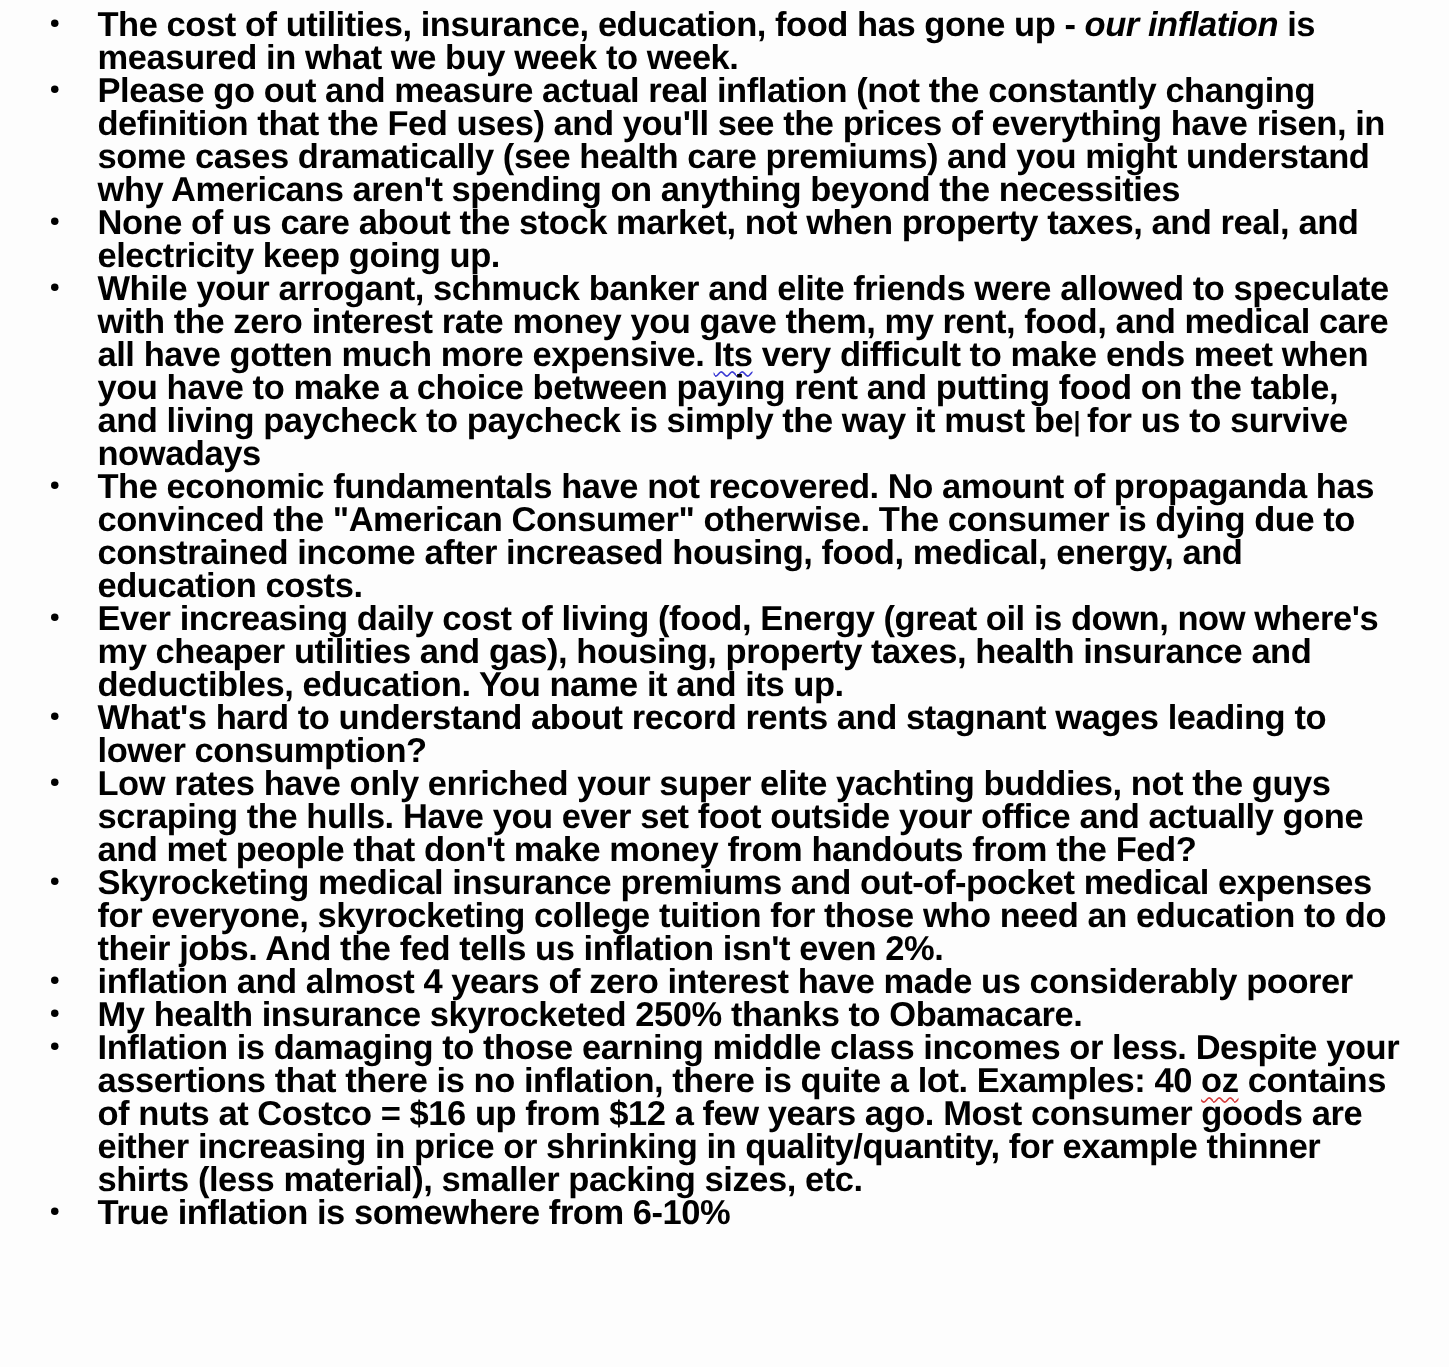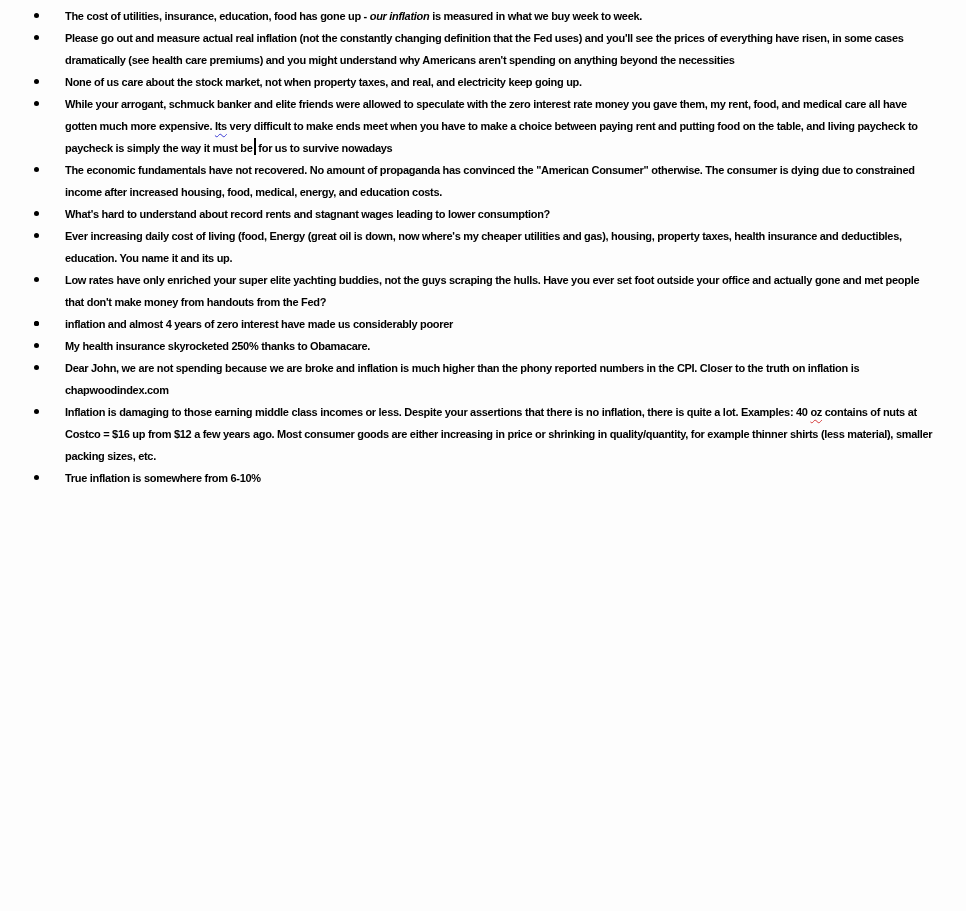--- a/index.html
+++ b/index.html
@@ -20,21 +20,21 @@
     padding: 5px 28px 0 30px;
   }
   ul.bullet-list {
     list-style: none;
     margin: 0;
     padding: 0;
   }
   ul.bullet-list li {
     position: relative;
     padding-left: 35px;
-    font-size: 11px;
+    font-size: 23px;
     font-weight: bold;
     line-height: 22px;
     letter-spacing: -0.3px;
     color: #000000;
     text-align: left;
   }
   .bullet-dot {
     position: absolute;
     left: 4px;
     top: 8px;
@@ -65,23 +65,22 @@
 </head>
 <body style="background: rgb(253, 253, 253);">
 
 <main class="doc-page">
   <ul class="bullet-list">
       <li><span class="bullet-dot"></span><span>The cost of utilities, insurance, education, food has gone up - </span><span class="italic">our inflation</span><span> is measured in what we buy week to week.</span></li>
       <li><span class="bullet-dot"></span><span>Please go out and measure actual real inflation (not the constantly changing definition that the Fed uses) and you'll see the prices of everything have risen, in some cases dramatically (see health care premiums) and you might understand why Americans aren't spending on anything beyond the necessities</span></li>
       <li><span class="bullet-dot"></span><span>None of us care about the stock market, not when property taxes, and real, and electricity keep going up.</span></li>
       <li><span class="bullet-dot"></span><span>While your arrogant, schmuck banker and elite friends were allowed to speculate with the zero interest rate money you gave them, my rent, food, and medical care all have gotten much more expensive. </span><span class="squiggle" style="text-decoration-color: rgb(58, 58, 212);">Its</span><span> very difficult to make ends meet when you have to make a choice between paying rent and putting food on the table, and living paycheck to paycheck is simply the way it must be</span><span class="caret"></span><span> for us to survive nowadays</span></li>
       <li><span class="bullet-dot"></span><span>The economic fundamentals have not recovered. No amount of propaganda has convinced the "American Consumer" otherwise. The consumer is dying due to constrained income after increased housing, food, medical, energy, and education costs.</span></li>
+      <li><span class="bullet-dot"></span><span>Ever increasing daily cost of living (food, Energy (great oil is down, now where's my cheaper utilities and gas), housing, property taxes, health insurance and deductibles, education. You name it and its up.</span></li>
       <li><span class="bullet-dot"></span><span>What's hard to understand about record rents and stagnant wages leading to lower consumption?</span></li>
-      <li><span class="bullet-dot"></span><span>Ever increasing daily cost of living (food, Energy (great oil is down, now where's my cheaper utilities and gas), housing, property taxes, health insurance and deductibles, education. You name it and its up.</span></li>
       <li><span class="bullet-dot"></span><span>Low rates have only enriched your super elite yachting buddies, not the guys scraping the hulls. Have you ever set foot outside your office and actually gone and met people that don't make money from handouts from the Fed?</span></li>
-      <li><span class="bullet-dot"></span></li>
+      <li><span class="bullet-dot"></span><span>Skyrocketing medical insurance premiums and out-of-pocket medical expenses for everyone, skyrocketing college tuition for those who need an education to do their jobs. And the fed tells us inflation isn't even 2%.</span></li>
       <li><span class="bullet-dot"></span><span>inflation and almost 4 years of zero interest have made us considerably poorer</span></li>
       <li><span class="bullet-dot"></span><span>My health insurance skyrocketed 250% thanks to Obamacare.</span></li>
-      <li><span class="bullet-dot"></span><span>Dear John, we are not spending because we are broke and inflation is much higher than the phony reported numbers in the CPI. Closer to the truth on inflation is chapwoodindex.com</span></li>
       <li><span class="bullet-dot"></span><span>Inflation is damaging to those earning middle class incomes or less. Despite your assertions that there is no inflation, there is quite a lot. Examples: 40 </span><span class="squiggle" style="text-decoration-color: rgb(212, 58, 58);">oz</span><span> contains of nuts at Costco = $16 up from $12 a few years ago. Most consumer goods are either increasing in price or shrinking in quality/quantity, for example thinner shirts (less material), smaller packing sizes, etc.</span></li>
       <li><span class="bullet-dot"></span><span>True inflation is somewhere from 6-10%</span></li>
     </ul>
 </main>
 
 </body></html>

